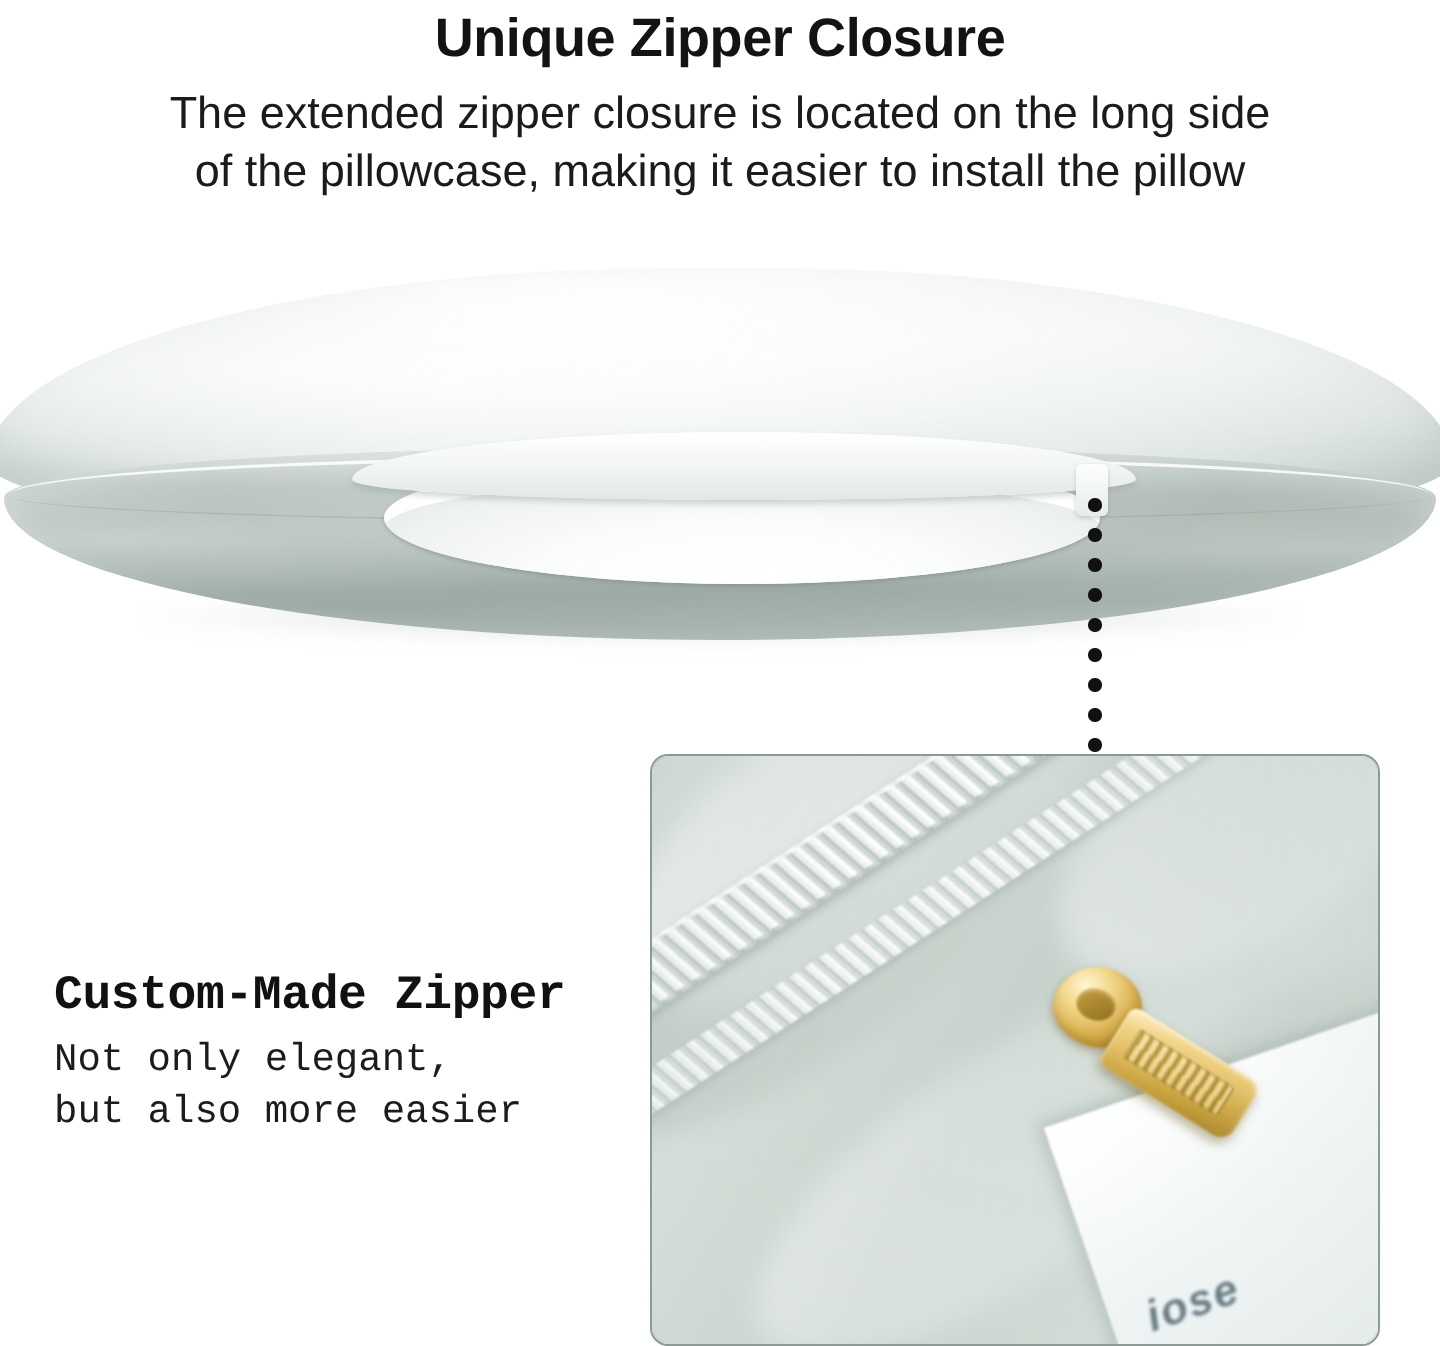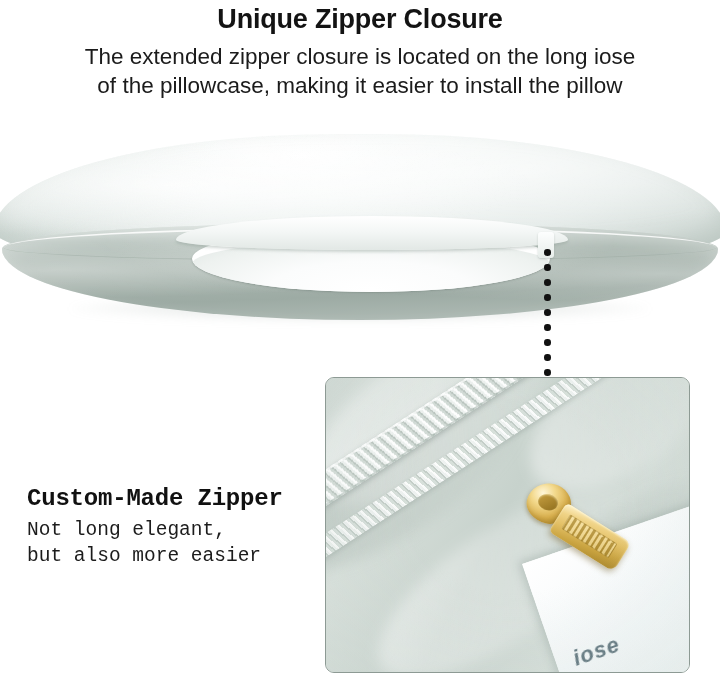--- a/index.html
+++ b/index.html
@@ -396,21 +396,21 @@
   }
 </style>
 </head>
 <body>
 
 <div class="stage">
 
   <div class="headline">Unique Zipper Closure</div>
 
   <div class="subhead">
-    <span class="l1">The extended zipper closure is located on the long iose</span>
+    <span class="l1">The extended zipper closure is located on the long side</span>
     <span class="l2">of the pillowcase, making it easier to install the pillow</span>
   </div>
 
   <div class="pillow-scene">
     <div class="pillow-shadow"></div>
     <div class="pillow-top"></div>
     <div class="pillow-front"></div>
     <div class="pillow-seam"></div>
     <div class="zip-mouth"></div>
     <div class="zip-lip"></div>
@@ -425,21 +425,21 @@
     <div class="dot" style="top:60px"></div>
     <div class="dot" style="top:75px"></div>
     <div class="dot" style="top:90px"></div>
     <div class="dot" style="top:105px"></div>
     <div class="dot" style="top:120px"></div>
   </div>
 
   <div class="caption">
     <div class="caption-title">Custom-Made Zipper</div>
     <div class="caption-body">
-      <span class="l1">Not long elegant,</span>
+      <span class="l1">Not only elegant,</span>
       <span class="l2">but also more easier</span>
     </div>
   </div>
 
   <div class="inset">
     <div class="inset-photo">
 
       <div class="fold f1"></div>
       <div class="fold f2"></div>
       <div class="fold f3"></div>

